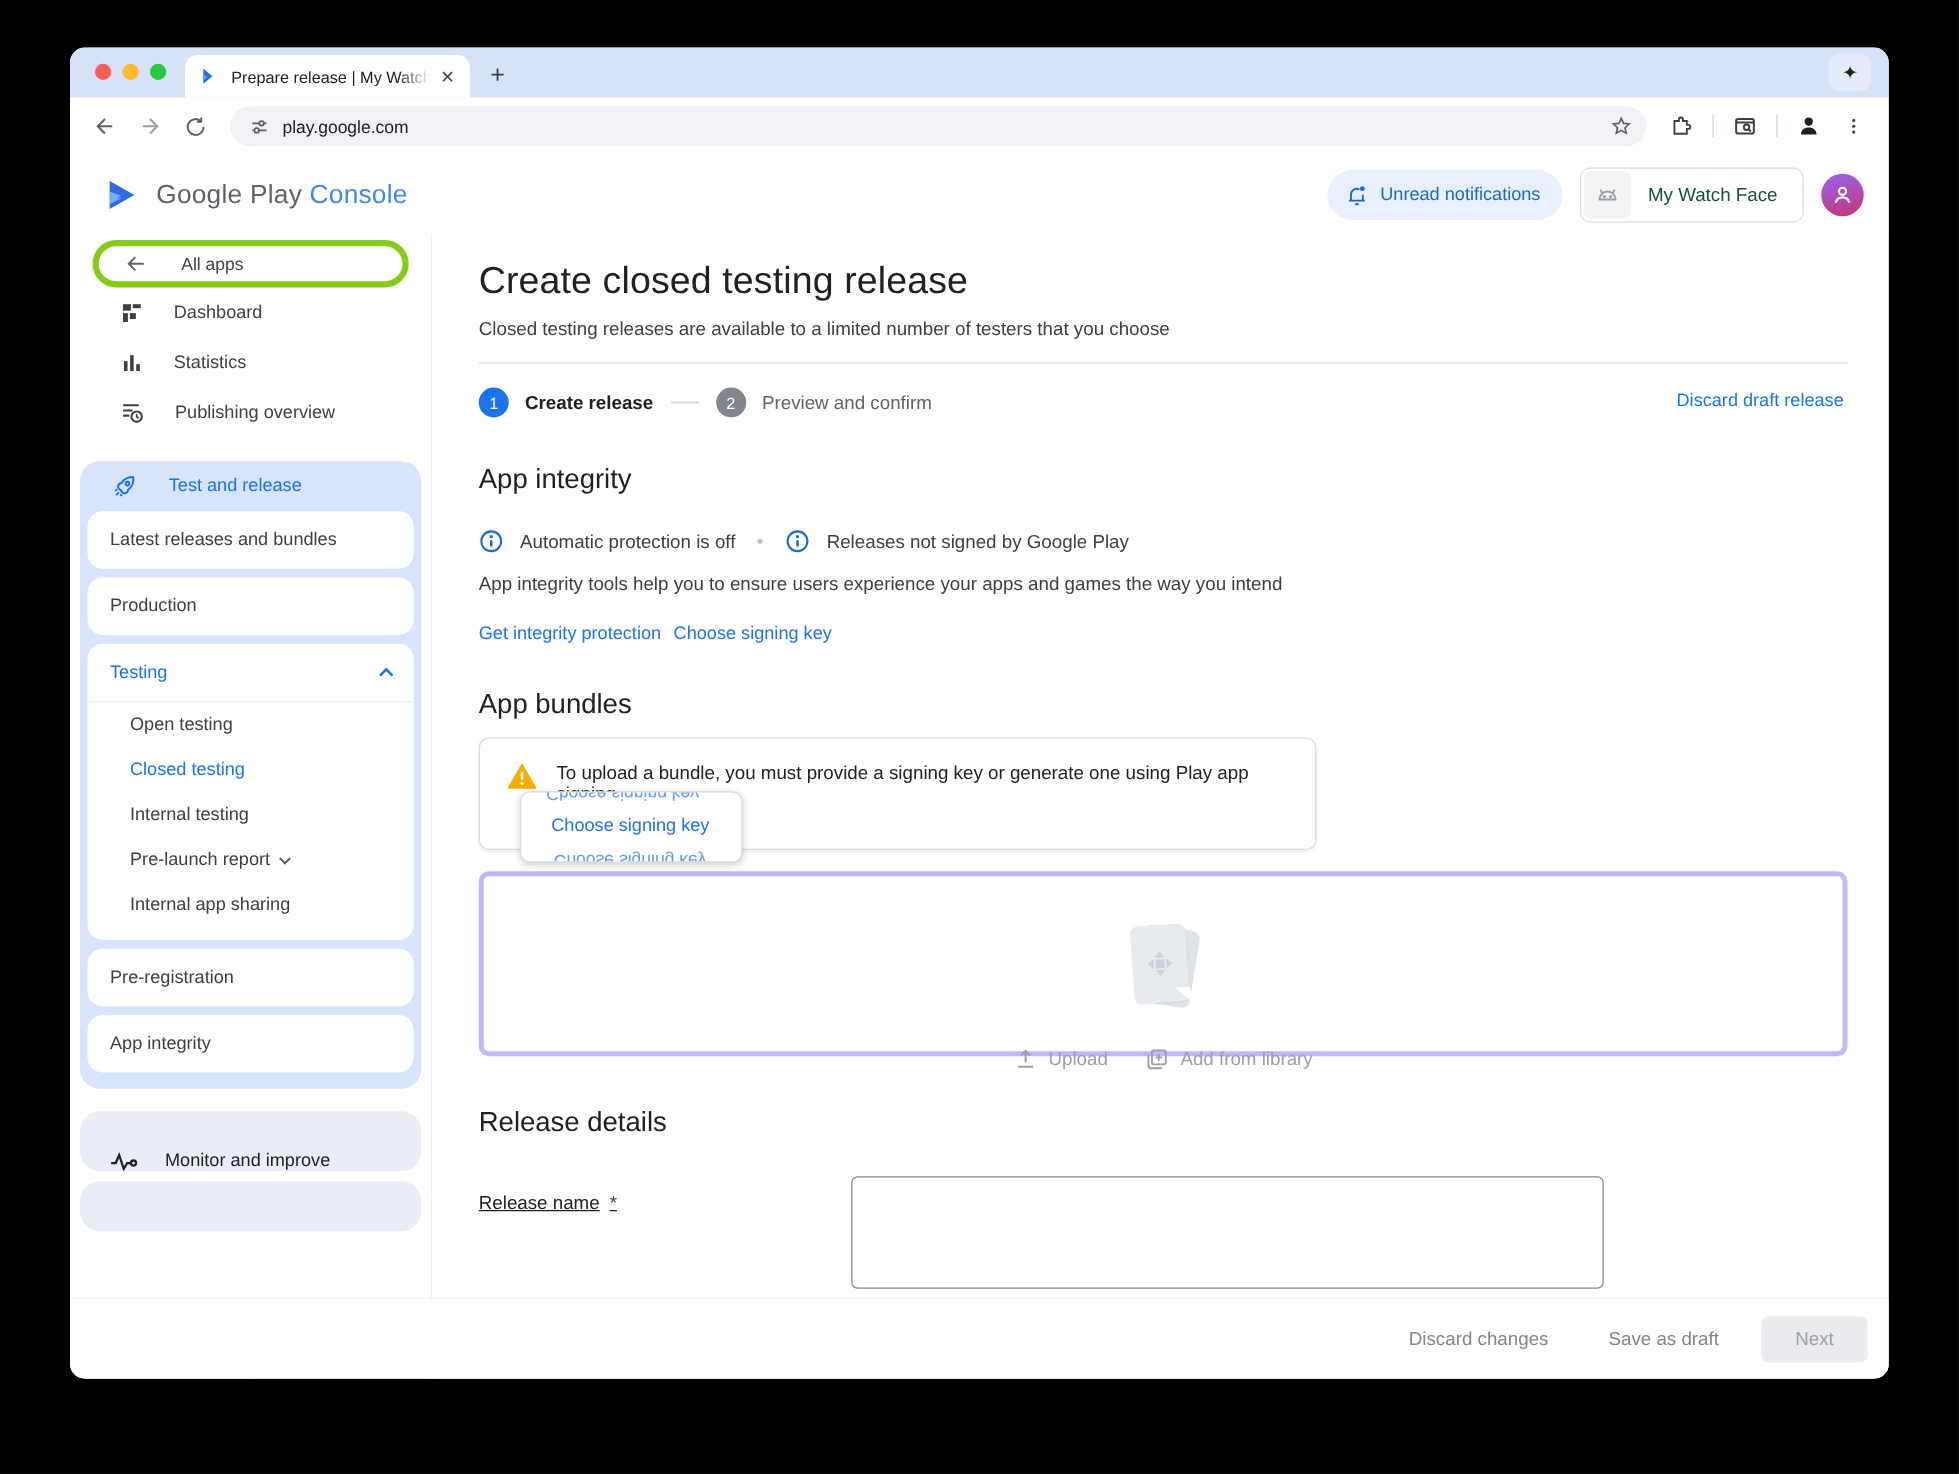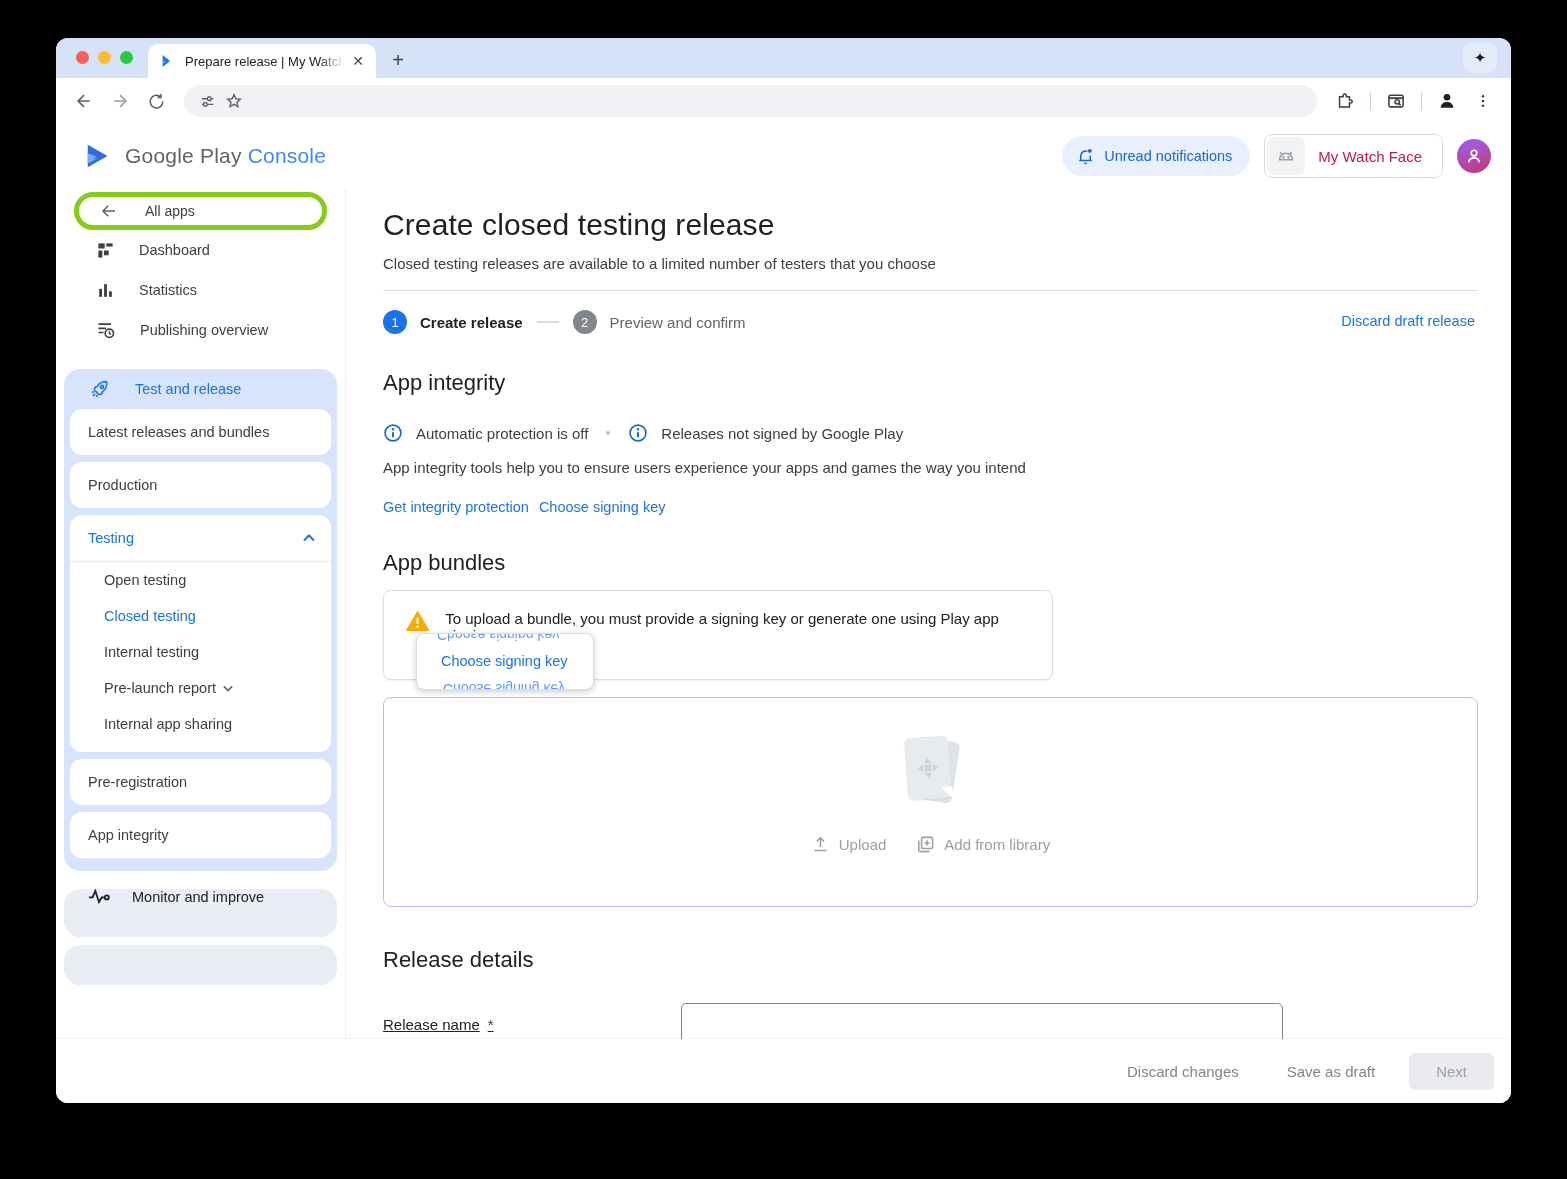--- a/index.html
+++ b/index.html
@@ -28,42 +28,42 @@
   
   .app-header { height:64px; background:#fff; display:flex; align-items:center; padding:0 20px 0 28px; flex:none; }
   .brand { display:flex; align-items:center; gap:11px; }
   .brand-text { font-size:21px; letter-spacing:.2px; }
   .brand-text .g { color:#5f6368; }
   .brand-text .c { color:#4285f4; }
   .header-right { margin-left:auto; display:flex; align-items:center; gap:14px; }
   .notif-pill { height:40px; background:#e8f0fe; border-radius:20px; display:flex; align-items:center; gap:9px; padding:0 18px 0 14px; color:#1967d2; font-size:14.5px; font-weight:500; }
   .app-select { height:44px; background:#fff; border:1px solid #dadce0; border-radius:8px; display:flex; align-items:center; padding:2px; }
   .app-select .appicon { width:38px; height:38px; background:#f1f3f4; border-radius:6px; display:flex; align-items:center; justify-content:center; }
-  .app-select .appname { font-size:15px; color:#be185d; padding:0 18px 0 13px; }
+  .app-select .appname { font-size:15px; color:#14532d; padding:0 18px 0 13px; }
   .avatar { width:34px; height:34px; border-radius:50%; background:linear-gradient(165deg,#a05ce0 15%,#c23a80 90%); display:flex; align-items:center; justify-content:center; }
 
   
   .app-body { flex:1; display:flex; position:relative; overflow:hidden; }
 
   .sidebar { width:290px; flex:none; border-right:1px solid #eceef1; position:relative; }
   .all-apps { margin:4px 18px 0 18px; height:38px; border:5px solid #84cc16; border-radius:19px; display:flex; align-items:center; padding:0 0 0 21px; gap:27px; font-size:14px; color:#3c4043; }
   .nav-item { height:40px; display:flex; align-items:center; gap:24px; padding-left:40px; font-size:14.5px; color:#3c4043; }
   .nav-item:first-of-type { margin-top:30px; }
   .tonal { margin:19px 8px 0 8px; background:#d7e4fc; border-radius:16px; padding-bottom:6px; }
   .tonal-head { height:40px; display:flex; align-items:center; gap:25px; padding-left:25px; color:#1a73e8; font-size:14.5px; font-weight:500; }
   .card { background:#fff; border-radius:12px; margin:0 6px 7px 6px; }
   .card-row { height:46px; display:flex; align-items:center; padding:0 16px 0 18px; font-size:14.5px; color:#3c4043; }
   .card-row.blue { color:#1a73e8; font-weight:500; }
   .card-row .spacer { flex:1; }
   .card-divider { height:1px; background:#e8eaed; }
   .sub-item { height:36px; display:flex; align-items:center; padding-left:34px; font-size:14.5px; color:#3c4043; gap:7px; }
   .sub-item.active { color:#1a73e8; font-weight:500; }
   .testing-card { padding-bottom:10px; }
   .testing-card .sub-item:first-of-type { margin-top:5px; }
-  .gray-card { margin:18px 8px 0 8px; background:#e9edf4; border-radius:16px; height:48px; display:flex; align-items:flex-start; gap:22px; padding-left:24px; font-size:14.5px; color:#202124; font-weight:500; }
+  .gray-card { margin:18px 8px 0 8px; background:#e9edf4; border-radius:16px; height:48px; display:flex; align-items:flex-end; gap:22px; padding-left:24px; font-size:14.5px; color:#202124; font-weight:500; }
   .gray-card.partial { height:40px; margin-top:8px; }
 
   .main { flex:1; position:relative; padding:19px 33px 0 37px; overflow:hidden; background:#fff; }
   h1.page-title { font-size:30px; line-height:36px; font-weight:400; color:#202124; letter-spacing:.1px; }
   .subtitle { margin-top:12px; font-size:15px; color:#3c4043; }
   .rule { margin-top:18px; height:1px; background:#dadce0; }
   .steps-row { margin-top:18px; display:flex; align-items:center; position:relative; height:26px; }
   .step { display:flex; align-items:center; gap:13px; }
   .step-circle { width:24px; height:24px; border-radius:50%; color:#fff; font-size:13px; font-weight:500; display:flex; align-items:center; justify-content:center; }
   .step-circle.s1 { background:#1a73e8; }
@@ -76,21 +76,21 @@
   .status-row { margin-top:27px; display:flex; align-items:center; gap:13px; font-size:15px; color:#3c4043; }
   .status-dot { width:4px; height:4px; border-radius:50%; background:#bdc1c6; margin:0 5px; }
   .desc { margin-top:16px; font-size:15px; color:#3c4043; }
   .links-row { margin-top:23px; display:flex; gap:10px; }
   .blue-link { color:#1a73e8; font-size:14.5px; font-weight:500; }
   .warning-card { margin-top:14px; width:670px; height:90px; border:1px solid #dadce0; border-radius:8px; box-shadow:0 1px 2px rgba(60,64,67,.08); padding:19px 22px; display:flex; gap:16px; align-items:flex-start; font-size:15px; color:#202124; }
   .ghost { position:absolute; left:70px; top:445px; width:178px; height:57px; background:#fff; border:1px solid #dadce0; border-radius:8px; box-shadow:0 2px 6px rgba(60,64,67,.25); overflow:hidden; z-index:5; }
   .ghost-label { position:absolute; left:24px; top:19px; color:#1a73e8; font-size:14.5px; font-weight:500; white-space:nowrap; }
   .ghost-artifact { position:absolute; left:20px; color:#4285f4; font-size:14px; font-weight:500; transform:scaleY(-1); filter:blur(.6px); opacity:.85; white-space:nowrap; }
   .ga-top { top:-7px; } .ga-bottom { bottom:-8px; left:26px; }
-  .upload-card { margin-top:17px; height:210px; border:1px solid #c4b5fd; border-radius:8px; position:relative; }
+  .upload-card { margin-top:17px; height:148px; border:4px solid #c4b5fd; border-radius:8px; position:relative; }
   .bundle-illus { position:absolute; left:50%; top:37px; transform:translateX(-50%); width:56px; height:72px; }
   .sheet { position:absolute; width:44px; height:62px; background:#e7eaee; border-radius:6px; }
   .sheet.back { left:9px; top:4px; transform:rotate(9deg); background:#dfe3e8; }
   .sheet.front { left:3px; top:2px; transform:rotate(-4deg); box-shadow:0 1px 2px rgba(0,0,0,.06); }
   .sheet.front::after { content:""; position:absolute; right:-1px; bottom:-1px; border-style:solid; border-width:0 12px 12px 0; border-color:transparent #fff transparent transparent; }
   .sheet .gem { position:absolute; left:50%; top:50%; transform:translate(-50%,-50%); }
   .upload-actions { position:absolute; left:0; right:0; top:137px; display:flex; justify-content:center; gap:30px; }
   .upload-action { display:flex; align-items:center; gap:9px; color:#9aa0a6; font-size:15px; }
   .form-row { margin-top:30px; display:flex; align-items:flex-start; }
   .form-label { font-size:15px; color:#202124; padding-top:13px; width:298px;text-decoration:underline; }
@@ -146,20 +146,21 @@
     </div>
     <div class="omnibox">
       <span class="omni-site-icon">
         <svg width="17" height="17" viewBox="0 0 24 24" fill="none" stroke="#5f6368" stroke-width="2">
             <path d="M4 8 H20"></path>
             <circle cx="14.5" cy="8" r="2.6" fill="#fff"></circle>
             <path d="M4 16 H20"></path>
             <circle cx="9" cy="16" r="2.6" fill="#fff"></circle>
           </svg>
       </span>
+      <span class="url">play.google.com</span>
       <span class="omni-star">
         <svg width="18" height="18" viewBox="0 0 24 24" fill="none" stroke="#5f6368" stroke-width="1.8">
             <path d="M12 3.6 L14.5 9 L20.4 9.6 L16 13.6 L17.3 19.4 L12 16.4 L6.7 19.4 L8 13.6 L3.6 9.6 L9.5 9 Z"></path>
           </svg>
       </span>
     </div>
     <div class="nav-btn">
       <svg width="19" height="19" viewBox="0 0 24 24" fill="none" stroke="#3c4043" stroke-width="1.9">
           <path d="M9 4.5 A2 2 0 0 1 13 4.5 V6 H17 V10 H18.5 A2 2 0 0 1 18.5 14 H17 V19 H4.5 V6 H9 Z"></path>
         </svg>

